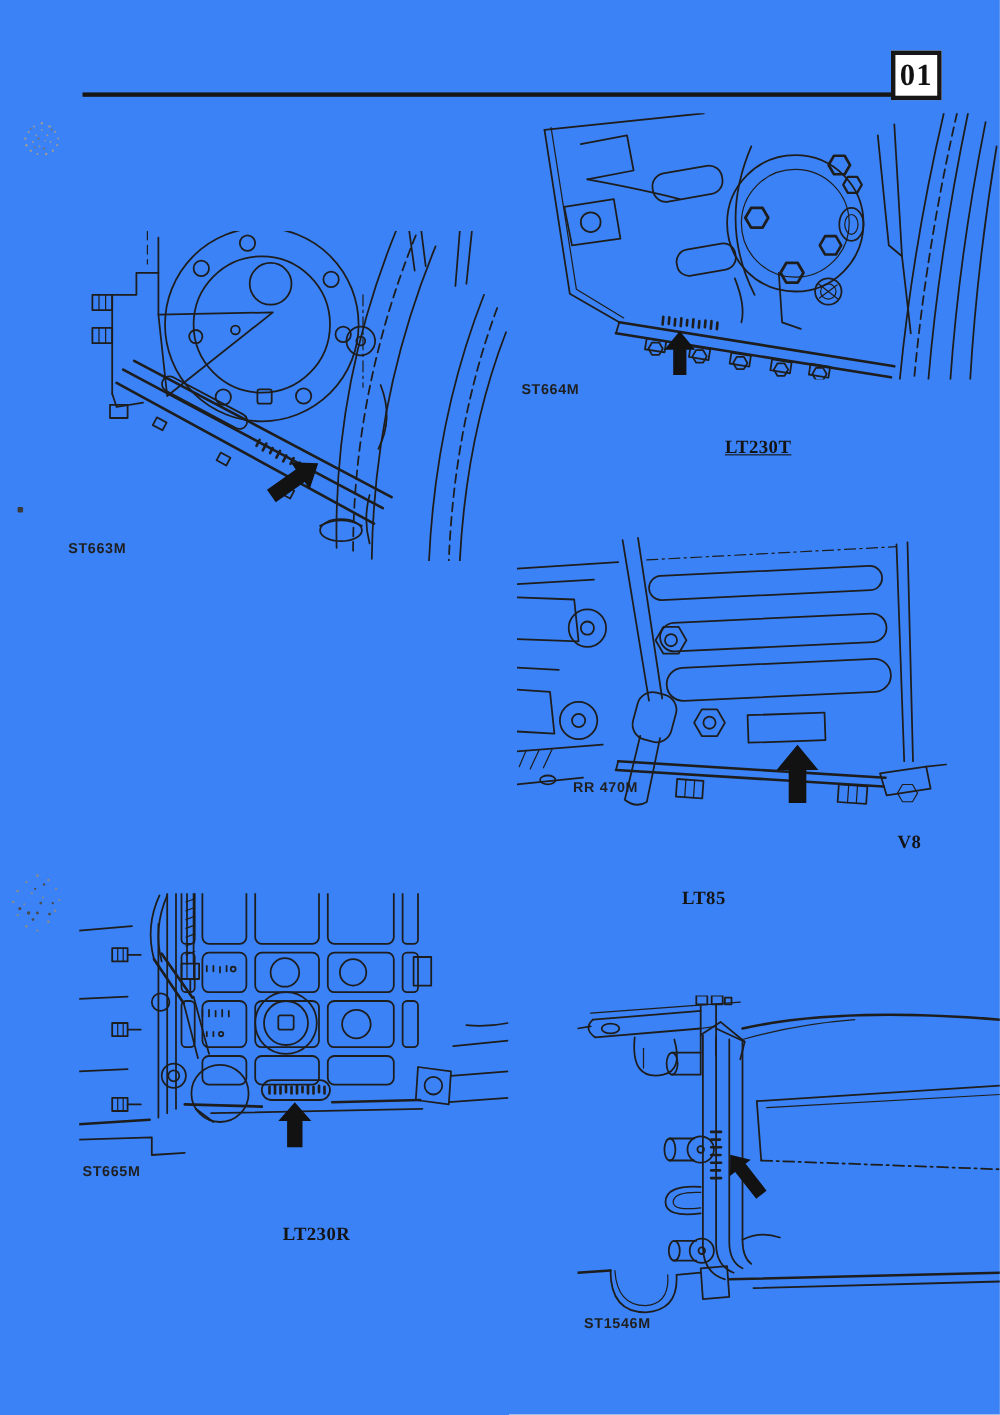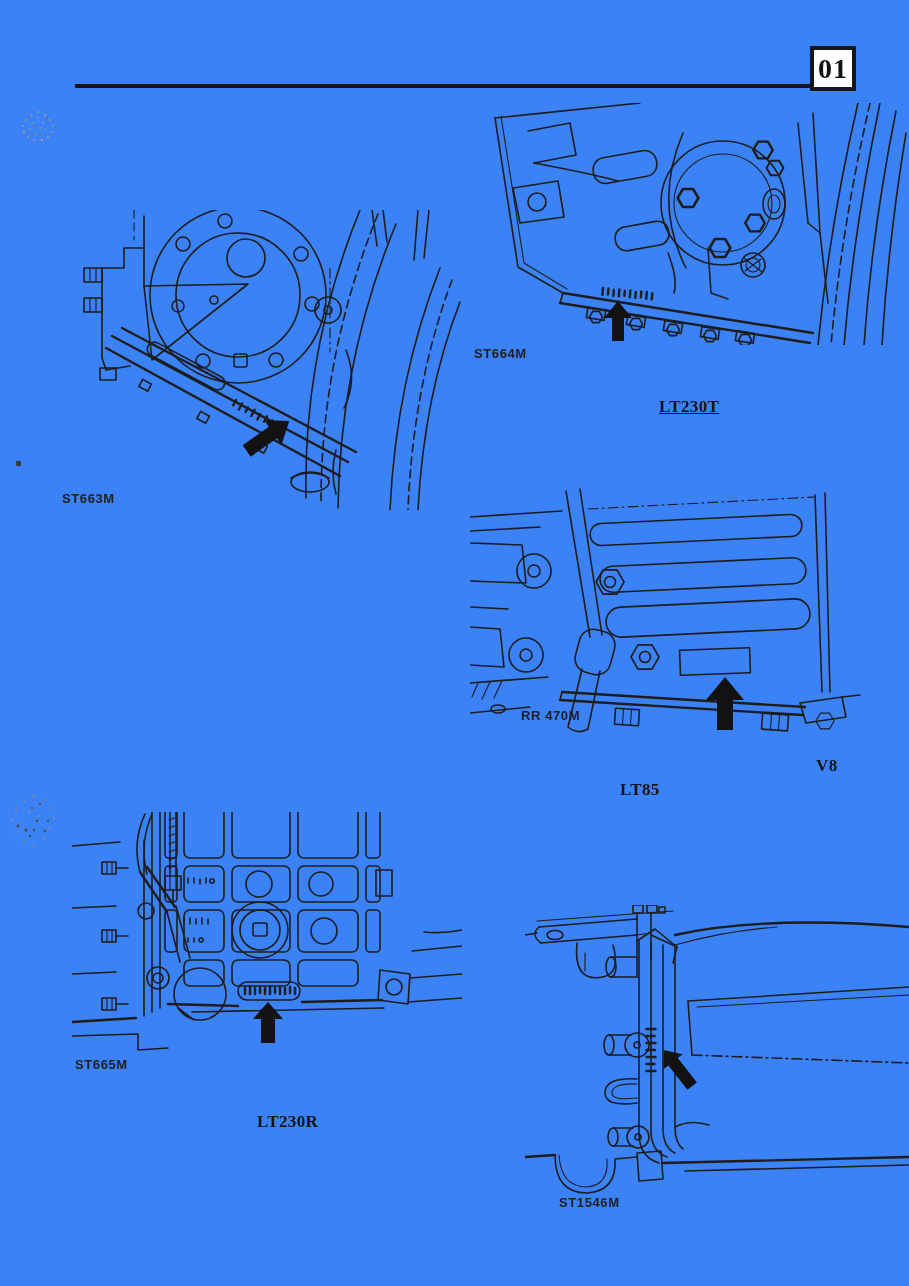--- a/index.html
+++ b/index.html
@@ -319,21 +319,21 @@
     <path d="M372,210 L390,208"></path>
 
     <path d="M0,196 L78,190"></path>
       <path d="M0,226 L60,220"></path>
     <ellipse cx="28" cy="222" rx="7" ry="4"></ellipse>
     <path class="thin" d="M8,196 L2,210 M20,195 L12,212 M32,194 L24,211"></path>
 
     <polygon class="solid" points="255,190 274,213 263,213 263,243 247,243 247,213 236,213"></polygon>
   </svg>
   <div class="cap" style="left:477px;top:708px;margin-left:44px;">RR 470M</div>
-  <div class="model" style="left:620px;top:780px;">LT85</div>
+  <div class="model" style="left:620px;top:807px;">LT85</div>
   <div class="model" style="left:816px;top:756px;">V8</div>
 
   <svg class="fig" style="left:72px;top:812px;" width="390" height="242" viewBox="0 0 390 242">
 
     <g class="thin">
       <rect x="93" y="-14" width="12" height="60" rx="4"></rect>
         <rect x="112" y="-14" width="40" height="60" rx="6"></rect>
       <rect x="160" y="-14" width="58" height="60" rx="6"></rect>
         <rect x="226" y="-14" width="60" height="60" rx="6"></rect>
       <rect x="294" y="-14" width="14" height="60" rx="4"></rect>
@@ -477,15 +477,15 @@
       <polygon class="solid" points="0,-23 12,-8 6,-8 6,23 -6,23 -6,-8 -12,-8"></polygon>
     </g>
 
     <path class="bold" d="M0,252 L30,250"></path>
     <path d="M30,250 Q30,288 62,288 Q92,286 90,254 L112,252"></path>
     <path class="thin" d="M34,250 Q36,282 62,282 Q84,280 82,254"></path>
     <path d="M112,248 L136,246 L138,274 L114,276 Z"></path>
     <path class="bold" d="M138,258 L384,252"></path>
     <path d="M160,266 L384,260"></path>
   </svg>
-  <div class="cap" style="left:531px;top:1195px;margin-left:28px;">ST1546M</div>
+  <div class="cap" style="left:531px;top:1195px;">ST1546M</div>
 
 </div>
 
 </body></html>

